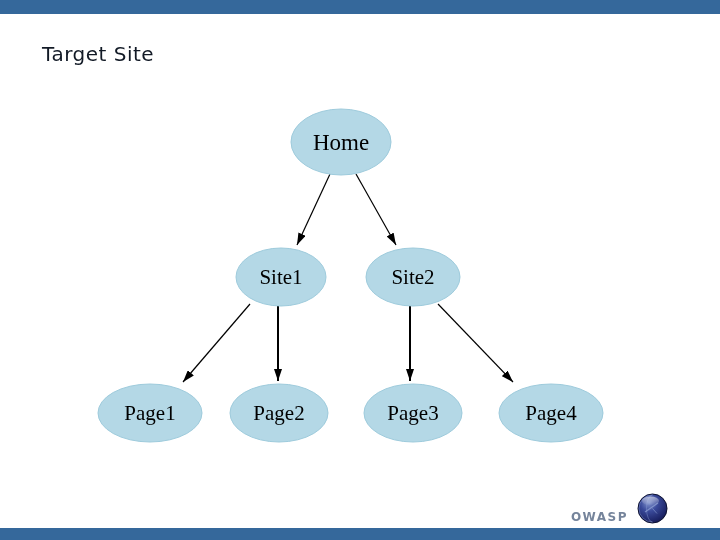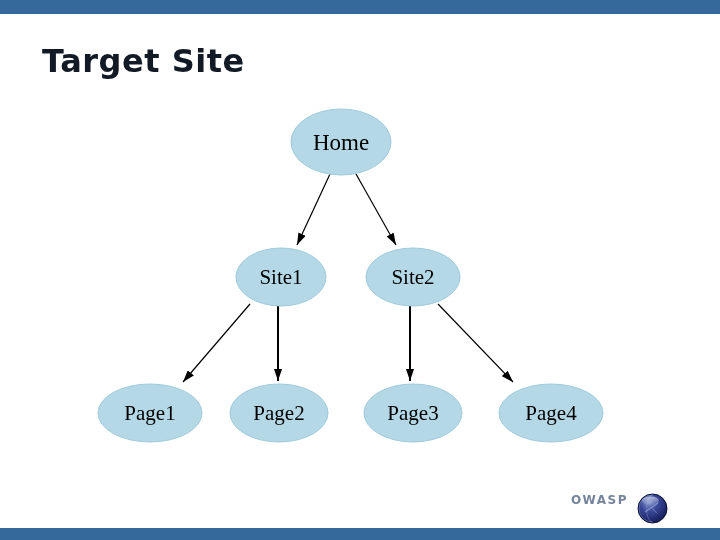--- a/index.html
+++ b/index.html
@@ -19,22 +19,22 @@
   }
   .bottom-bar {
     position: absolute;
     left: 0; bottom: 0;
     width: 100%; height: 12px;
     background: var(--bar-color, #35689B);
   }
   .slide-title {
     position: absolute;
     left: 42px; top: 42px;
-    font-size: 32px;
-    font-weight: bold;
+    font-size: 20px;
+    font-weight: normal;
     letter-spacing: 0.5px;
     color: var(--title-color, #121a26);
   }
   .diagram-svg {
     position: absolute;
     left: 0; top: 0;
     width: 720px; height: 540px;
   }
   .node-ellipse {
     fill: var(--node-fill, #B4D8E6);
@@ -47,21 +47,21 @@
     text-anchor: middle;
   }
   .edge-line {
     stroke: var(--edge-color, #000000);
     fill: none;
   }
   .footer {
     position: absolute;
     right: 52px; bottom: 16px;
     display: flex;
-    align-items: flex-start;
+    align-items: flex-end;
     gap: 9px;
   }
   .footer-label {
     font-size: 12px;
     font-weight: bold;
     letter-spacing: 1.5px;
     color: var(--footer-color, #75849B);
   }
   .globe-icon { display: block; }
 </style>

